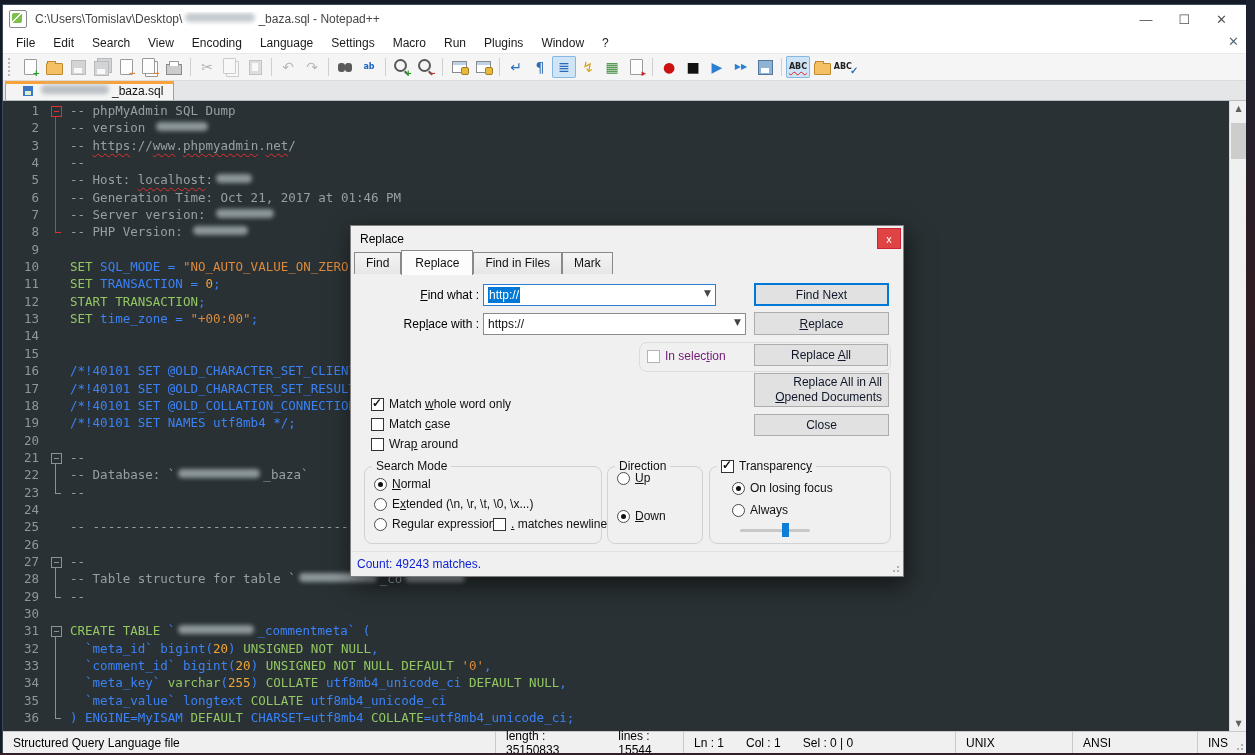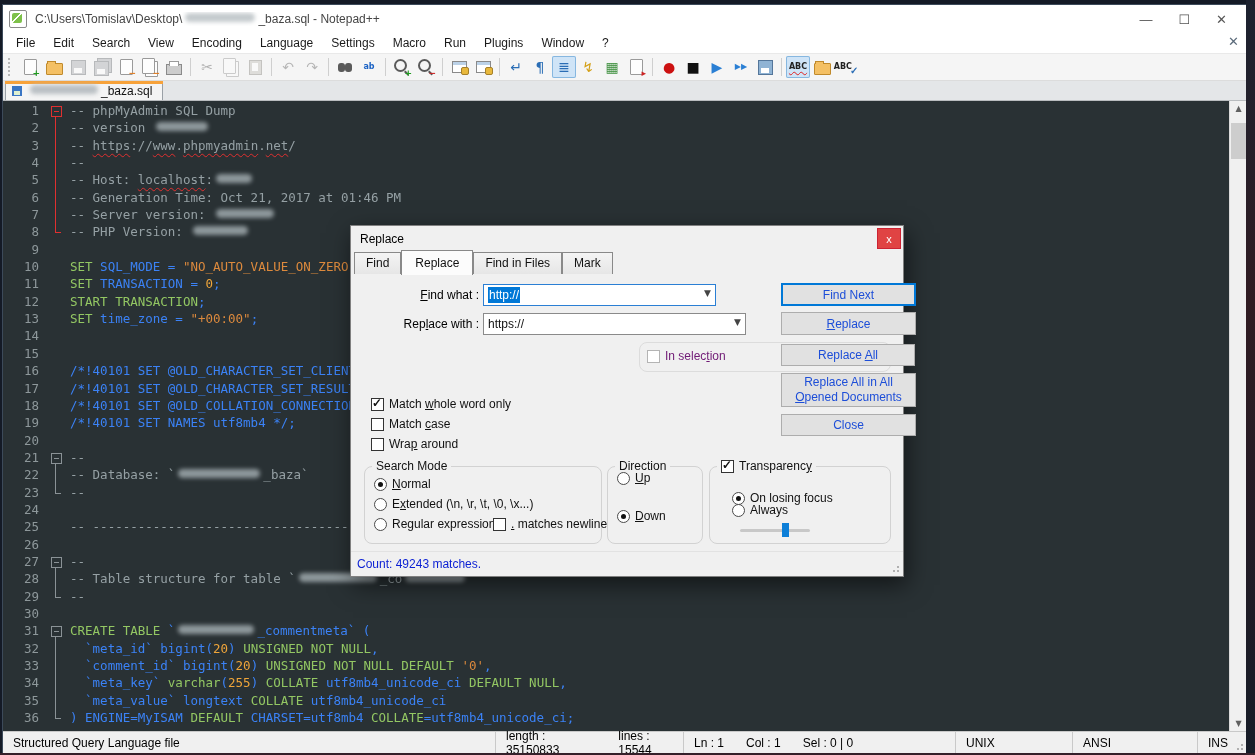--- a/index.html
+++ b/index.html
@@ -48,21 +48,21 @@
   .i-bino::before,.i-bino::after{content:"";position:absolute;top:0;width:7px;height:9px;background:#5a5a5a;border-radius:3px;}
   .i-bino::before{left:0;} .i-bino::after{right:0;}
   .i-zoom{width:9px;height:9px;border:2px solid #5a5a5a;border-radius:50%;display:inline-block;position:relative;margin:-3px 3px 0 0;}
   .i-zoom::after{content:"";position:absolute;right:-4px;bottom:-4px;width:5px;height:2px;background:#5a5a5a;transform:rotate(45deg);}
   .i-winlock{width:13px;height:10px;background:#fff;border:1px solid #8a8a8a;display:inline-block;position:relative;}
   .i-winlock::before{content:"";position:absolute;left:0;top:0;right:0;height:3px;background:#bcd2e8;}
   .i-winlock::after{content:"";position:absolute;right:-3px;bottom:-3px;width:6px;height:6px;background:#e8b83c;border:1px solid #a5802a;border-radius:2px;}
   
   .tabbar{height:19px;background:#e4e6e8;border-bottom:1px solid #b9bcbf;display:flex;align-items:flex-end;flex:0 0 auto;}
   .doc-tab{height:18px;background:#f4f4f4;border:1px solid #9aa0a6;border-bottom:none;display:flex;align-items:center;
-           padding:0 10px 0 6px;margin-left:2px;position:relative;}
+           padding:0 10px 0 17px;margin-left:2px;position:relative;}
   .doc-tab::before{content:"";position:absolute;left:-1px;right:-1px;top:-1px;height:3px;background:#f7a23a;}
   .tab-disk{width:10px;height:10px;background:#3a76c4;display:inline-block;position:relative;margin-right:5px;}
   .tab-disk::after{content:"";position:absolute;left:2px;bottom:1px;width:6px;height:4px;background:#dff0d0;}
   
   .editor{flex:1 1 auto;background:#293134;position:relative;overflow:hidden;
           font-family:"DejaVu Sans Mono",monospace;font-size:12.5px;color:#e0e2e4;}
   .code-lines{position:absolute;left:0;top:1px;right:17px;}
   .line{display:flex;height:17.35px;line-height:17.35px;white-space:pre;}
   .ln{width:36px;flex:0 0 36px;text-align:right;padding-right:9px;color:#8e989b;background:#293134;}
   .fold{width:16px;flex:0 0 16px;position:relative;color:#8a9296;}
@@ -102,21 +102,21 @@
              font-size:11px;display:flex;align-items:center;justify-content:center;border:1px solid #c23;}
   .dlg-tabs{position:absolute;left:3px;top:26px;height:22px;display:flex;align-items:flex-end;}
   .dtab{padding:3px 11px 4px;border:1px solid #898989;border-bottom:none;background:linear-gradient(#f4f4f4,#e6e6e6);margin-right:0;}
   .dtab.active{background:#fcfcfc;padding:5px 13px 5px;position:relative;top:1px;z-index:2;}
   .dlg-body{position:absolute;left:0;top:48px;right:0;bottom:0;}
   .dlbl{position:absolute;color:#000;}
   .combo{position:absolute;height:22px;background:#fff;border:1px solid #8a8a8a;box-sizing:border-box;display:flex;align-items:center;padding-left:4px;}
   .combo.focus{border-color:#2a7fd4;}
   .combo .chev{position:absolute;right:4px;top:3px;color:#444;font-size:9px;font-family:"DejaVu Sans",sans-serif;}
   .combo .selhl{background:#0078d7;color:#fff;padding:1px 1px;}
-  .btn{position:absolute;background:#e1e1e1;border:1px solid #adadad;box-sizing:border-box;display:flex;align-items:center;justify-content:center;text-align:center;color:#1d4ed8;margin-left:27px;}
+  .btn{position:absolute;background:#e1e1e1;border:1px solid #adadad;box-sizing:border-box;display:flex;align-items:center;justify-content:center;text-align:right;color:#0f172a;}
   .btn.default{border:1px solid #0078d7;box-shadow:inset 0 0 0 1px #0078d7;}
   .cb{width:13px;height:13px;border:1px solid #333;background:#fff;display:inline-block;position:relative;vertical-align:-3px;box-sizing:border-box;flex:0 0 13px;}
   .cb.ck::after{content:"✓";position:absolute;left:0px;top:-2px;font-size:12px;font-weight:bold;color:#111;line-height:13px;}
   .cb.dis{border-color:#b4b4b4;}
   .rd{width:13px;height:13px;border:1px solid #4a4a4a;border-radius:50%;background:#fff;display:inline-block;position:relative;vertical-align:-3px;box-sizing:border-box;flex:0 0 13px;}
   .rd.on::after{content:"";position:absolute;left:3px;top:3px;width:5px;height:5px;border-radius:50%;background:#111;}
   .ctl-row{position:absolute;display:flex;align-items:center;gap:5px;white-space:nowrap;}
   .ctl-row.disabled{color:#701a75;}
   .grp{position:absolute;border:1px solid #d2d2d2;border-radius:8px;}
   .grp .grp-lbl{position:absolute;top:-8px;left:7px;background:#f0f0f0;padding:0 4px;}
@@ -442,21 +442,21 @@
           <span class="rd on"></span>
           <span><u>D</u>own</span>
         </div>
       </div>
 
       <div class="grp" style="left:358px;top:192px;width:180px;height:76px">
         <div class="grp-lbl ctl-row" style="position:absolute;display:flex">
           <span class="cb ck"></span>
           <span>Transparenc<u>y</u></span>
         </div>
-        <div class="ctl-row" style="left:22px;top:24px">
+        <div class="ctl-row" style="left:22px;top:14px">
           <span class="rd on"></span>
           <span>On losing focus</span>
         </div>
         <div class="ctl-row" style="left:22px;top:36px">
           <span class="rd"></span>
           <span>Always</span>
         </div>
         <div class="slider" style="left:30px;top:56px">
           <span class="track"></span>
           <span class="thumb"></span>

